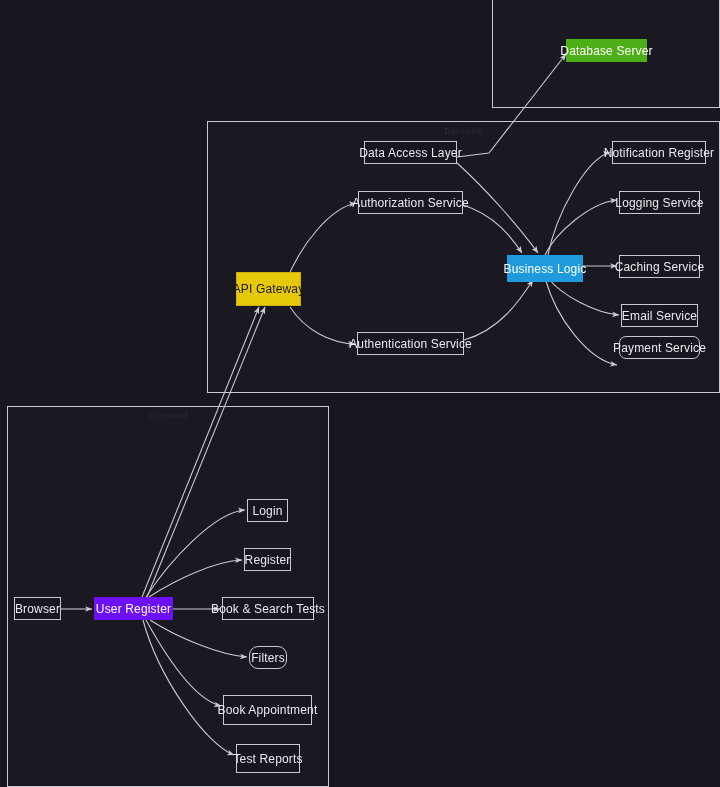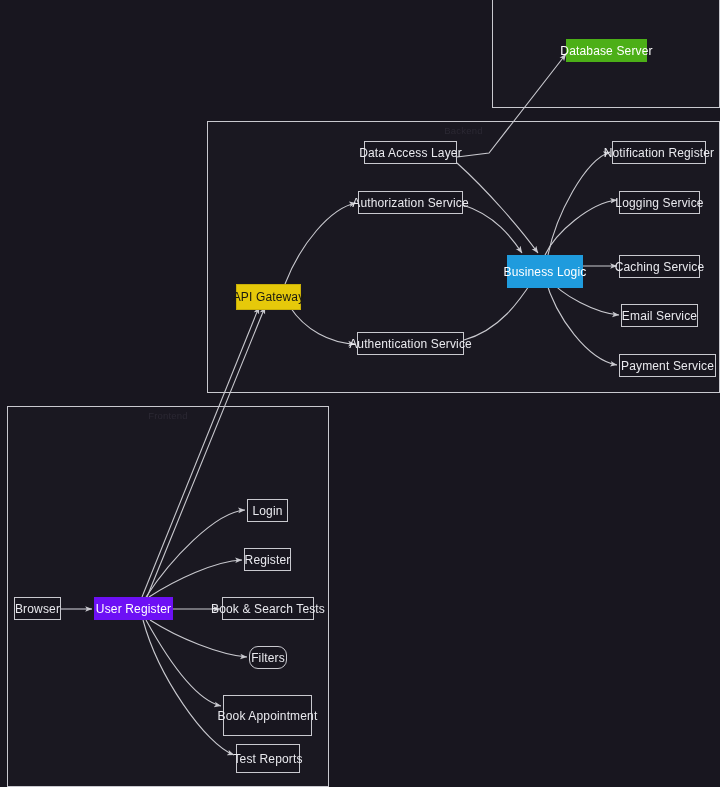--- a/index.html
+++ b/index.html
@@ -133,56 +133,56 @@
       </div>
       <div class="node" style="left: 612px; top: 141px; width: 94px; height: 23px;">
         <span>Notification Register</span>
       </div>
       <div class="node" style="left: 358px; top: 191px; width: 105px; height: 23px;">
         <span>Authorization Service</span>
       </div>
       <div class="node" style="left: 619px; top: 191px; width: 81px; height: 23px;">
         <span>Logging Service</span>
       </div>
-      <div class="node accent-blue" style="left: 507px; top: 255px; width: 76px; height: 33px;">
+      <div class="node accent-blue" style="left: 507px; top: 255px; width: 76px; height: 27px;">
         <span>Business Logic</span>
       </div>
       <div class="node" style="left: 619px; top: 255px; width: 81px; height: 23px;">
         <span>Caching Service</span>
       </div>
-      <div class="node accent-yellow" style="left: 236px; top: 284px; width: 65px; height: 26px;">
+      <div class="node accent-yellow" style="left: 236px; top: 272px; width: 65px; height: 34px;">
         <span>API Gateway</span>
       </div>
       <div class="node" style="left: 621px; top: 304px; width: 77px; height: 23px;">
         <span>Email Service</span>
       </div>
       <div class="node" style="left: 357px; top: 332px; width: 107px; height: 23px;">
         <span>Authentication Service</span>
       </div>
-      <div class="node" style="left: 619px; top: 354px; width: 97px; height: 23px;">
+      <div class="node" style="left: 619px; top: 336px; width: 81px; height: 23px; border-radius: 7px;">
         <span>Payment Service</span>
       </div>
       <div class="node" style="left: 247px; top: 499px; width: 41px; height: 23px;">
         <span>Login</span>
       </div>
       <div class="node" style="left: 244px; top: 548px; width: 47px; height: 23px;">
         <span>Register</span>
       </div>
       <div class="node" style="left: 14px; top: 597px; width: 47px; height: 23px;">
         <span>Browser</span>
       </div>
       <div class="node accent-purple" style="left: 94px; top: 597px; width: 79px; height: 23px;">
         <span>User Register</span>
       </div>
       <div class="node" style="left: 222px; top: 597px; width: 92px; height: 23px;">
         <span>Book &amp; Search Tests</span>
       </div>
       <div class="node" style="left: 249px; top: 646px; width: 38px; height: 23px; border-radius: 9px;">
         <span>Filters</span>
       </div>
-      <div class="node" style="left: 223px; top: 695px; width: 89px; height: 41px;">
+      <div class="node" style="left: 223px; top: 695px; width: 89px; height: 30px;">
         <span>Book Appointment</span>
       </div>
       <div class="node" style="left: 236px; top: 744px; width: 64px; height: 29px;">
         <span>Test Reports</span>
       </div>
     </div>
 </div>
 
 </body></html>

